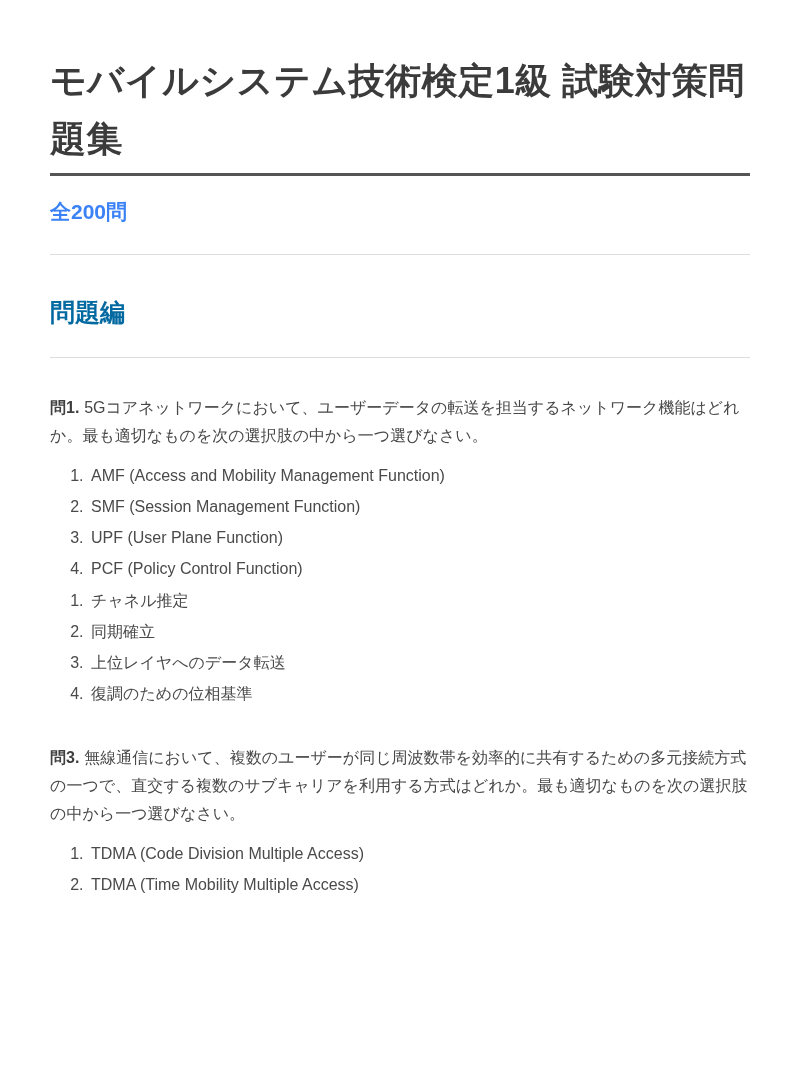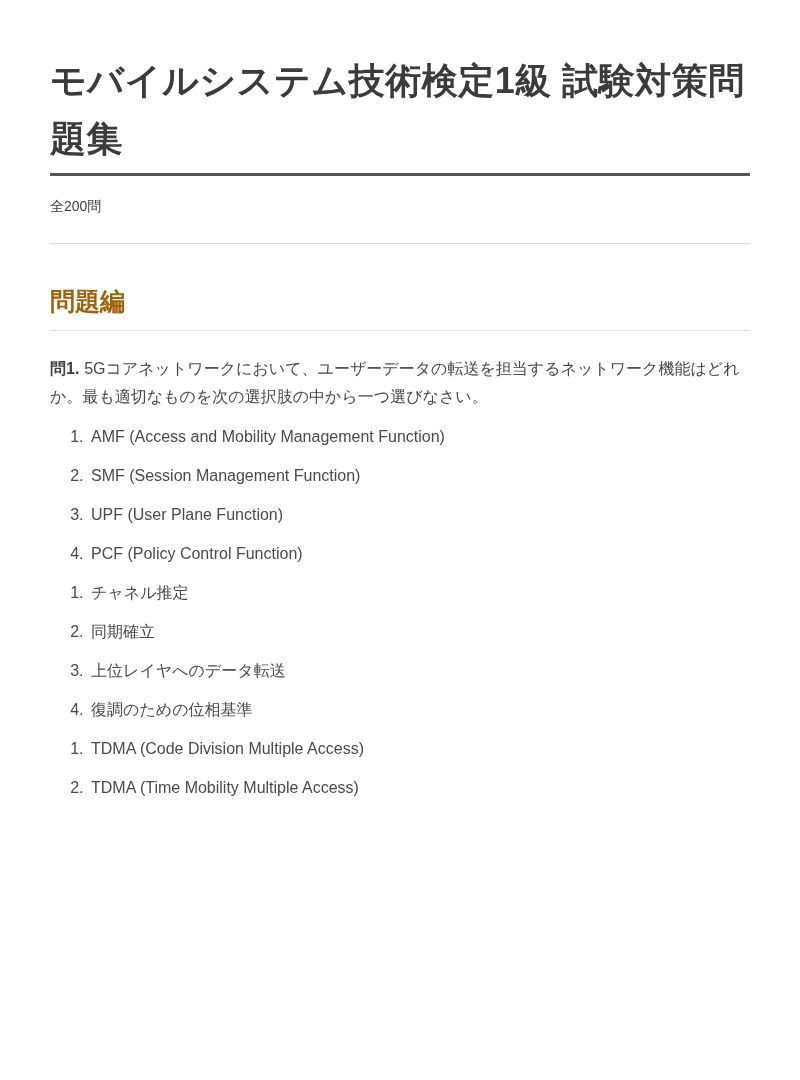--- a/index.html
+++ b/index.html
@@ -28,61 +28,61 @@
     color: #3b3b3b;
     letter-spacing: 0.5px;
   }
   hr.thick-rule {
     border: none;
     border-top: 3px solid #555555;
     margin: 6px 0 0 0;
   }
   p.total-questions {
     margin: 19px 0 0 0;
-    font-size: 14px;
-    font-weight: 400;
+    font-size: 21px;
+    font-weight: 700;
     line-height: 1.6;
-    color: #404040;
+    color: #3b82f6;
   }
   hr.thin-rule {
     border: none;
     border-top: 1px solid #dddddd;
     margin: 25px 0 0 0;
   }
   h2.section-heading {
     margin: 42px 0 0 0;
-    padding-bottom: 14px;
+    padding-bottom: 30px;
     border-bottom: 1px solid #dddddd;
     font-size: 25px;
     font-weight: 700;
     line-height: 1.2;
-    color: #a16207;
+    color: #0369a1;
   }
   h3.chapter-heading {
     margin: 41px 0 0 0;
     font-size: 20px;
     font-weight: 700;
     line-height: 1.4;
     color: #3b3b3b;
   }
   p.question-text {
-    margin: 24px 0 12px 0;
+    margin: 36px 0 12px 0;
   }
   p.question-text .q-label {
     font-weight: 700;
     color: #3f3f3f;
     margin-right: 0.3em;
   }
   ol.option-list {
     margin: 0 0 4px 0;
     padding-left: 38px;
     list-style: decimal;
   }
   ol.option-list li {
-    margin: 11px 0;
+    margin: 3px 0;
     padding-left: 3px;
     line-height: 1.75;
     color: #4a4a4a;
   }
 </style>
 </head>
 <body>
 
 <div class="page">
 
@@ -110,19 +110,20 @@
   <div class="question-block">
     <ol class="option-list">
       <li>チャネル推定</li>
       <li>同期確立</li>
       <li>上位レイヤへのデータ転送</li>
       <li>復調のための位相基準</li>
     </ol>
   </div>
 
   <div class="question-block">
+    <p class="question-text"><span class="q-label">問3.</span><span>無線通信において、複数のユーザーが同じ周波数帯を効率的に共有するための多元接続方式の一つで、直交する複数のサブキャリアを利用する方式はどれか。最も適切なものを次の選択肢の中から一つ選びなさい。</span></p>
     <ol class="option-list">
       <li>TDMA (Code Division Multiple Access)</li>
       <li>TDMA (Time Mobility Multiple Access)</li>
     </ol>
   </div>
 
 </div>
 
 </body></html>

